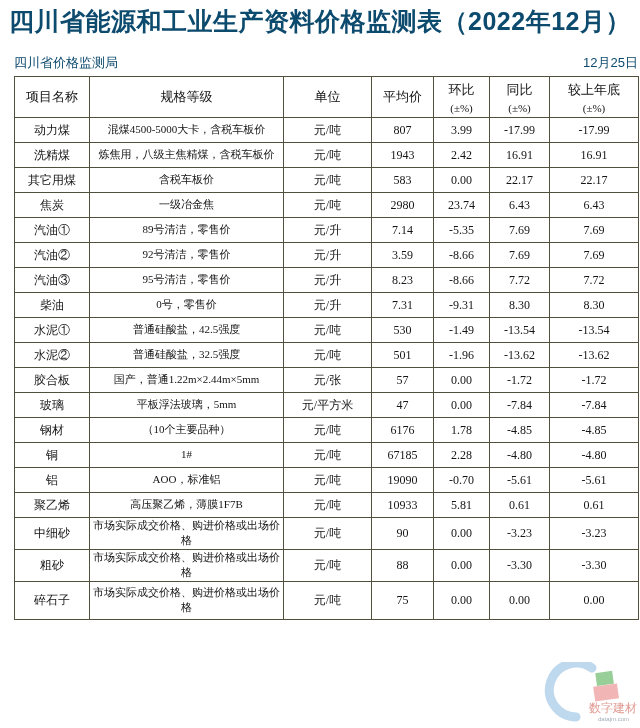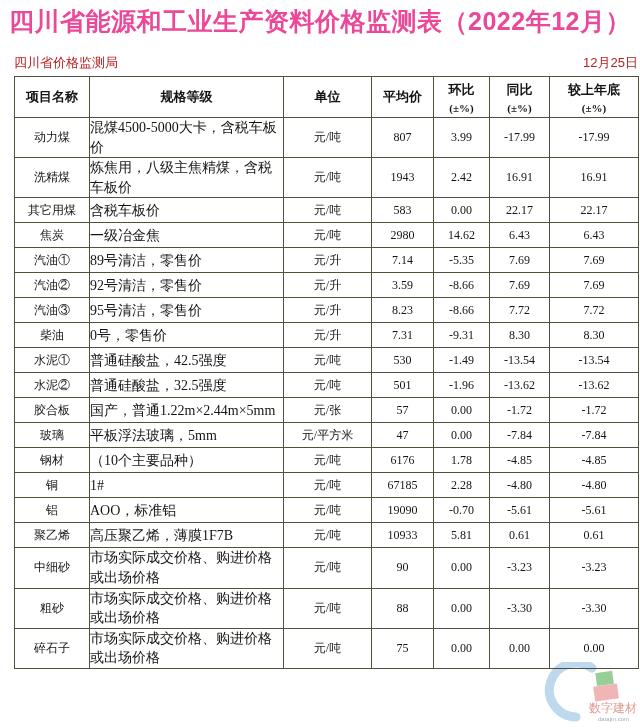--- a/index.html
+++ b/index.html
@@ -16,71 +16,71 @@
   .title {
     position: absolute;
     top: 5px;
     left: 0;
     width: 100%;
     text-align: center;
     font-family: "Liberation Sans", sans-serif;
     font-weight: 700;
     font-size: 25px;
     letter-spacing: 0.5px;
-    color: #ec4899;
+    color: #0c4a6e;
     white-space: nowrap;
   }
   .meta {
     position: absolute;
     top: 54px;
     left: 14px;
     width: 624px;
     display: flex;
     justify-content: space-between;
     align-items: flex-end;
     font-family: "Liberation Sans", sans-serif;
     font-size: 13px;
-    color: #b91c1c;
+    color: #0c4a6e;
   }
   table.price {
     position: absolute;
     top: 76px;
     left: 14px;
     width: 624px;
     border-collapse: collapse;
     table-layout: fixed;
     z-index: 2;
     background: transparent;
   }
   table.price th, table.price td {
     border: 1px solid #50503c;
     padding: 0;
     background: transparent;
     overflow: hidden;
   }
   thead tr { height: 41px; }
   th {
-    font-weight: 700;
+    font-weight: 400;
     font-size: 13px;
     text-align: center;
     vertical-align: middle;
     color: #141414;
   }
   th .sub { font-size: 11px; margin-top: 3px; }
   tbody tr { height: 25px; }
   tbody tr:nth-child(n+19) { height: 38px; padding-left: 24px; }
   td {
     font-size: 12px;
     text-align: center;
     vertical-align: middle;
     color: #141414;
   }
   td.c1 {
-    text-align: left;
-    font-size: 14px;
+    text-align: center;
+    font-size: 11px;
     line-height: 1.4;
     padding: 1px 2px 1px 3px;
   }
   .watermark {
     position: absolute;
     right: 2px;
     bottom: 2px;
     z-index: 1;
     pointer-events: none;
   }
@@ -161,21 +161,21 @@
           <td class="c3">583</td>
           <td class="c4">0.00</td>
           <td class="c5">22.17</td>
           <td class="c6">22.17</td>
         </tr>
         <tr>
           <td class="c0">焦炭</td>
           <td class="c1">一级冶金焦</td>
           <td class="c2">元/吨</td>
           <td class="c3">2980</td>
-          <td class="c4">14.62</td>
+          <td class="c4">23.74</td>
           <td class="c5">6.43</td>
           <td class="c6">6.43</td>
         </tr>
         <tr>
           <td class="c0">汽油①</td>
           <td class="c1">89号清洁，零售价</td>
           <td class="c2">元/升</td>
           <td class="c3">7.14</td>
           <td class="c4">-5.35</td>
           <td class="c5">7.69</td>

